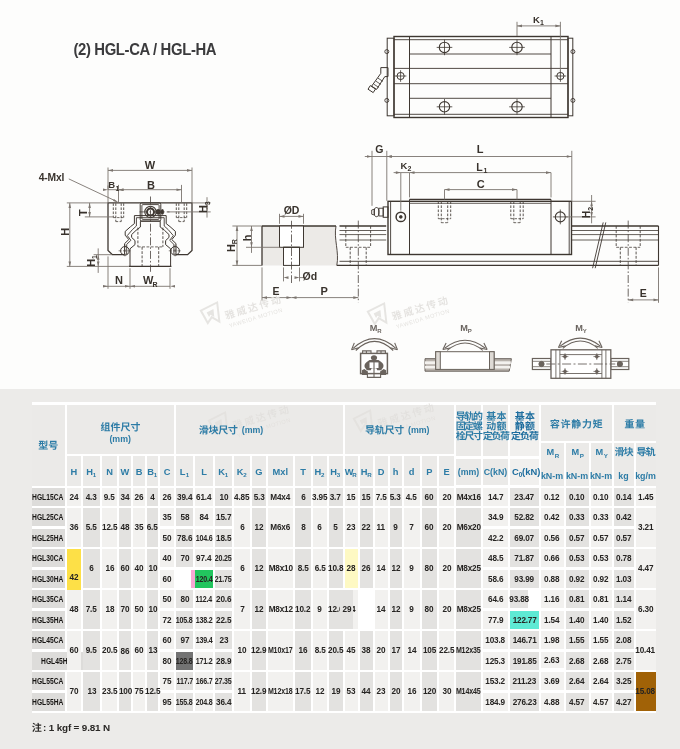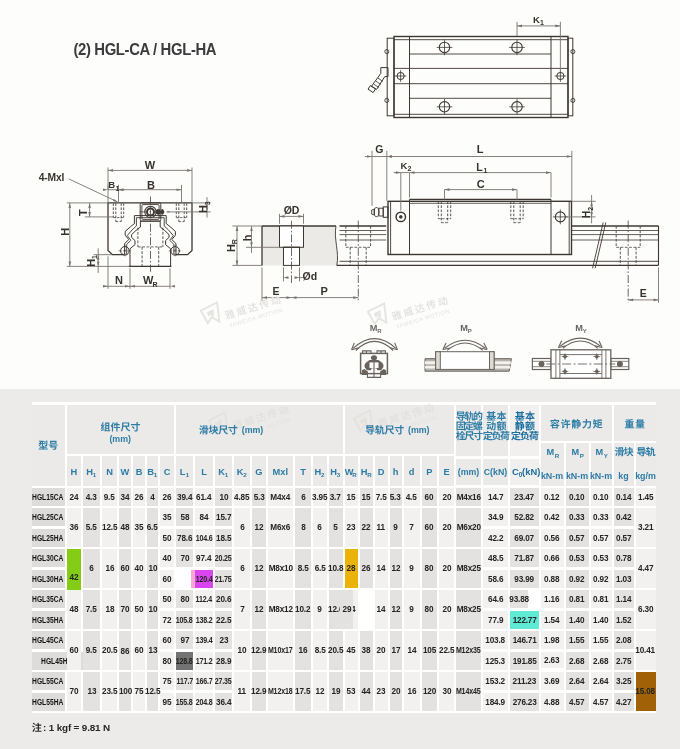--- a/index.html
+++ b/index.html
@@ -282,21 +282,21 @@
     </div>
 <div class="c" style="left:635.5px;top:508px;width:20px;height:38.5px;background:#f2f1ef">
       <span>3.21</span>
     </div>
 <div class="c m" style="left:31.5px;top:549px;width:33px;height:18px;background:#dddcda">
       <span>HGL30CA</span>
     </div>
 <div class="c m" style="left:31.5px;top:569.5px;width:33px;height:18px;background:#dddcda">
       <span>HGL30HA</span>
     </div>
-<div class="c" style="left:66.5px;top:549px;width:14.5px;height:56px;background:#84cc16">
+<div class="c" style="left:66.5px;top:549px;width:14.5px;height:56px;background:#fde047">
       <span>42</span>
     </div>
 <div class="c" style="left:83px;top:549px;width:17px;height:38.5px;background:#e3e2e0">
       <span>6</span>
     </div>
 <div class="c" style="left:102px;top:549px;width:15px;height:38.5px;background:#f2f1ef">
       <span>16</span>
     </div>
 <div class="c" style="left:119px;top:549px;width:12px;height:38.5px;background:#e3e2e0">
       <span>60</span>
@@ -318,21 +318,21 @@
     </div>
 <div class="c n5" style="left:215px;top:549px;width:17px;height:18px;background:#e3e2e0">
       <span>20.25</span>
     </div>
 <div class="c" style="left:160px;top:569.5px;width:14px;height:18px;background:#f2f1ef">
       <span>60</span>
     </div>
 <div class="c" style="left:191px;top:569.5px;width:17px;height:18px;background:#f9a8d4">
       <span>93</span>
     </div>
-<div class="c n5" style="left:195px;top:569.5px;width:18px;height:18px;background:#d946ef">
+<div class="c n5" style="left:195px;top:569.5px;width:18px;height:18px;background:#22c55e">
       <span>120.4</span>
     </div>
 <div class="c n5" style="left:215px;top:569.5px;width:17px;height:18px;background:#e3e2e0">
       <span>21.75</span>
     </div>
 <div class="c" style="left:234px;top:549px;width:16px;height:38.5px;background:#f2f1ef">
       <span>6</span>
     </div>
 <div class="c" style="left:252px;top:549px;width:13.5px;height:38.5px;background:#e3e2e0">
       <span>12</span>
@@ -342,21 +342,21 @@
     </div>
 <div class="c" style="left:295px;top:549px;width:16px;height:38.5px;background:#e3e2e0">
       <span>8.5</span>
     </div>
 <div class="c" style="left:313px;top:549px;width:13.5px;height:38.5px;background:#f2f1ef">
       <span>6.5</span>
     </div>
 <div class="c" style="left:328.5px;top:549px;width:14px;height:38.5px;background:#e3e2e0">
       <span>10.8</span>
     </div>
-<div class="c" style="left:344.5px;top:549px;width:13px;height:38.5px;background:#eab308">
+<div class="c" style="left:344.5px;top:549px;width:13px;height:38.5px;background:#fef9c3">
       <span>28</span>
     </div>
 <div class="c" style="left:359.5px;top:549px;width:13px;height:38.5px;background:#e3e2e0">
       <span>26</span>
     </div>
 <div class="c" style="left:374.5px;top:549px;width:13px;height:38.5px;background:#f2f1ef">
       <span>14</span>
     </div>
 <div class="c" style="left:389.5px;top:549px;width:12px;height:38.5px;background:#e3e2e0">
       <span>12</span>

